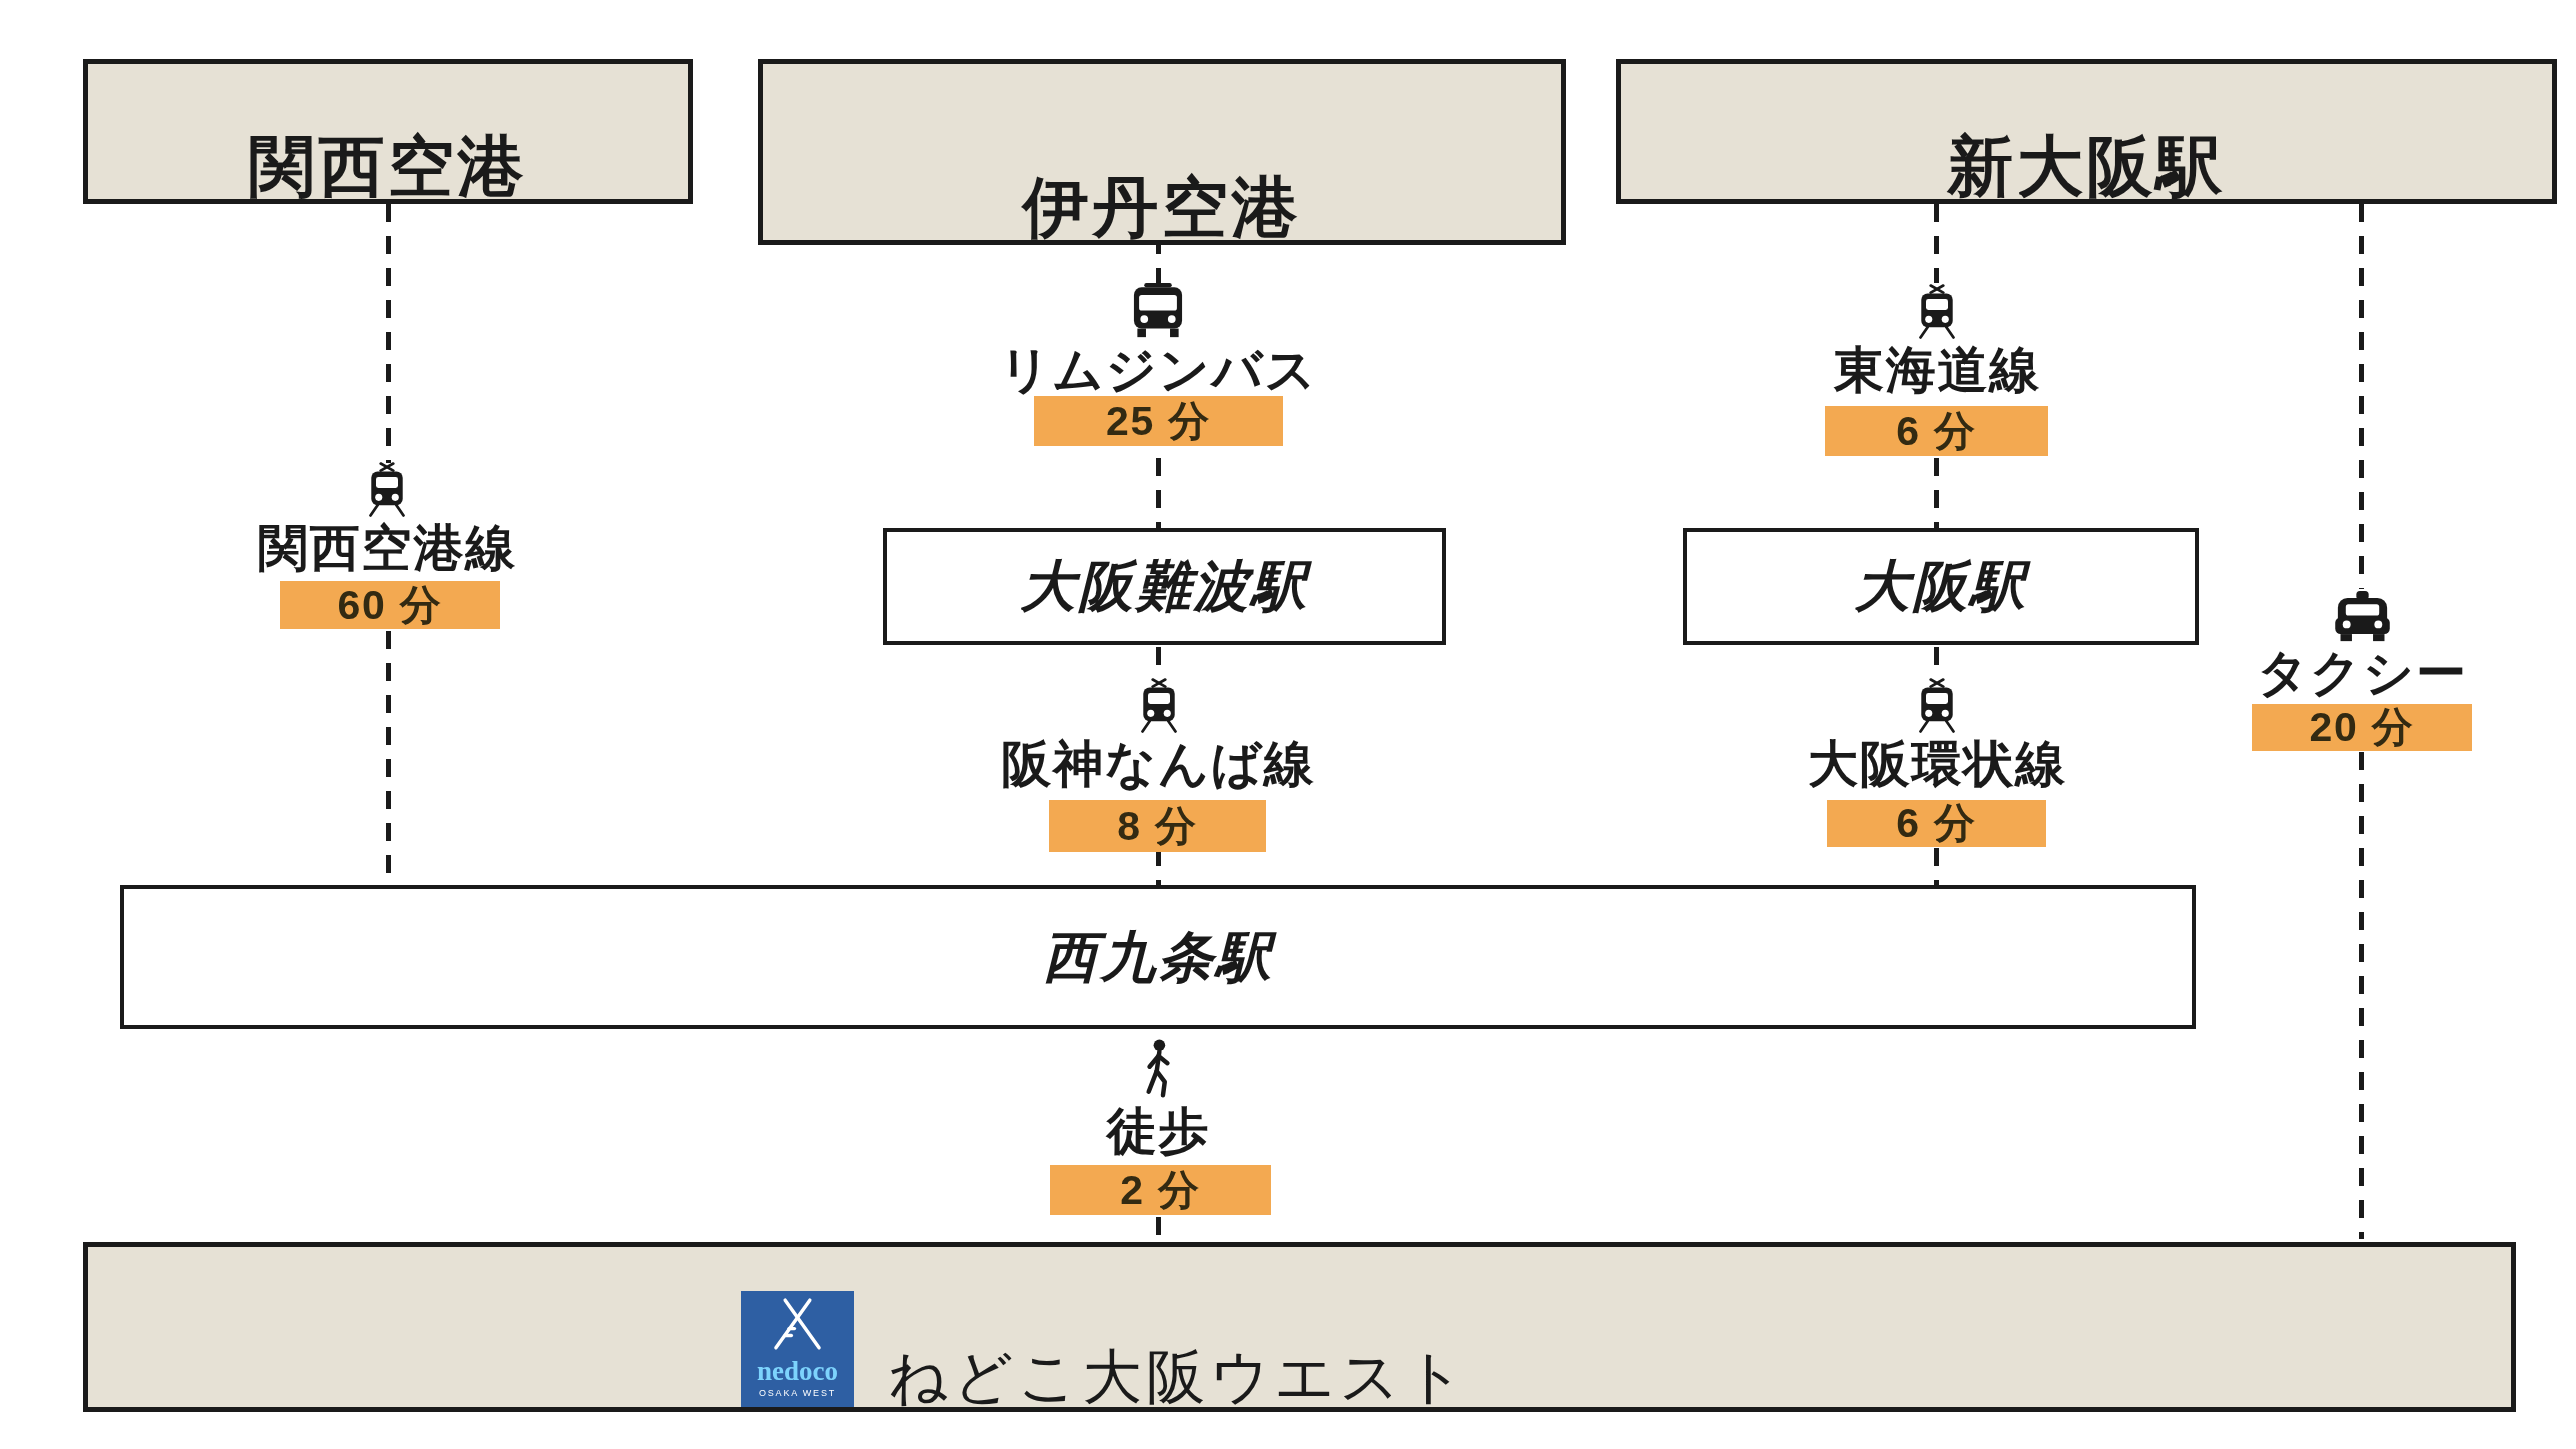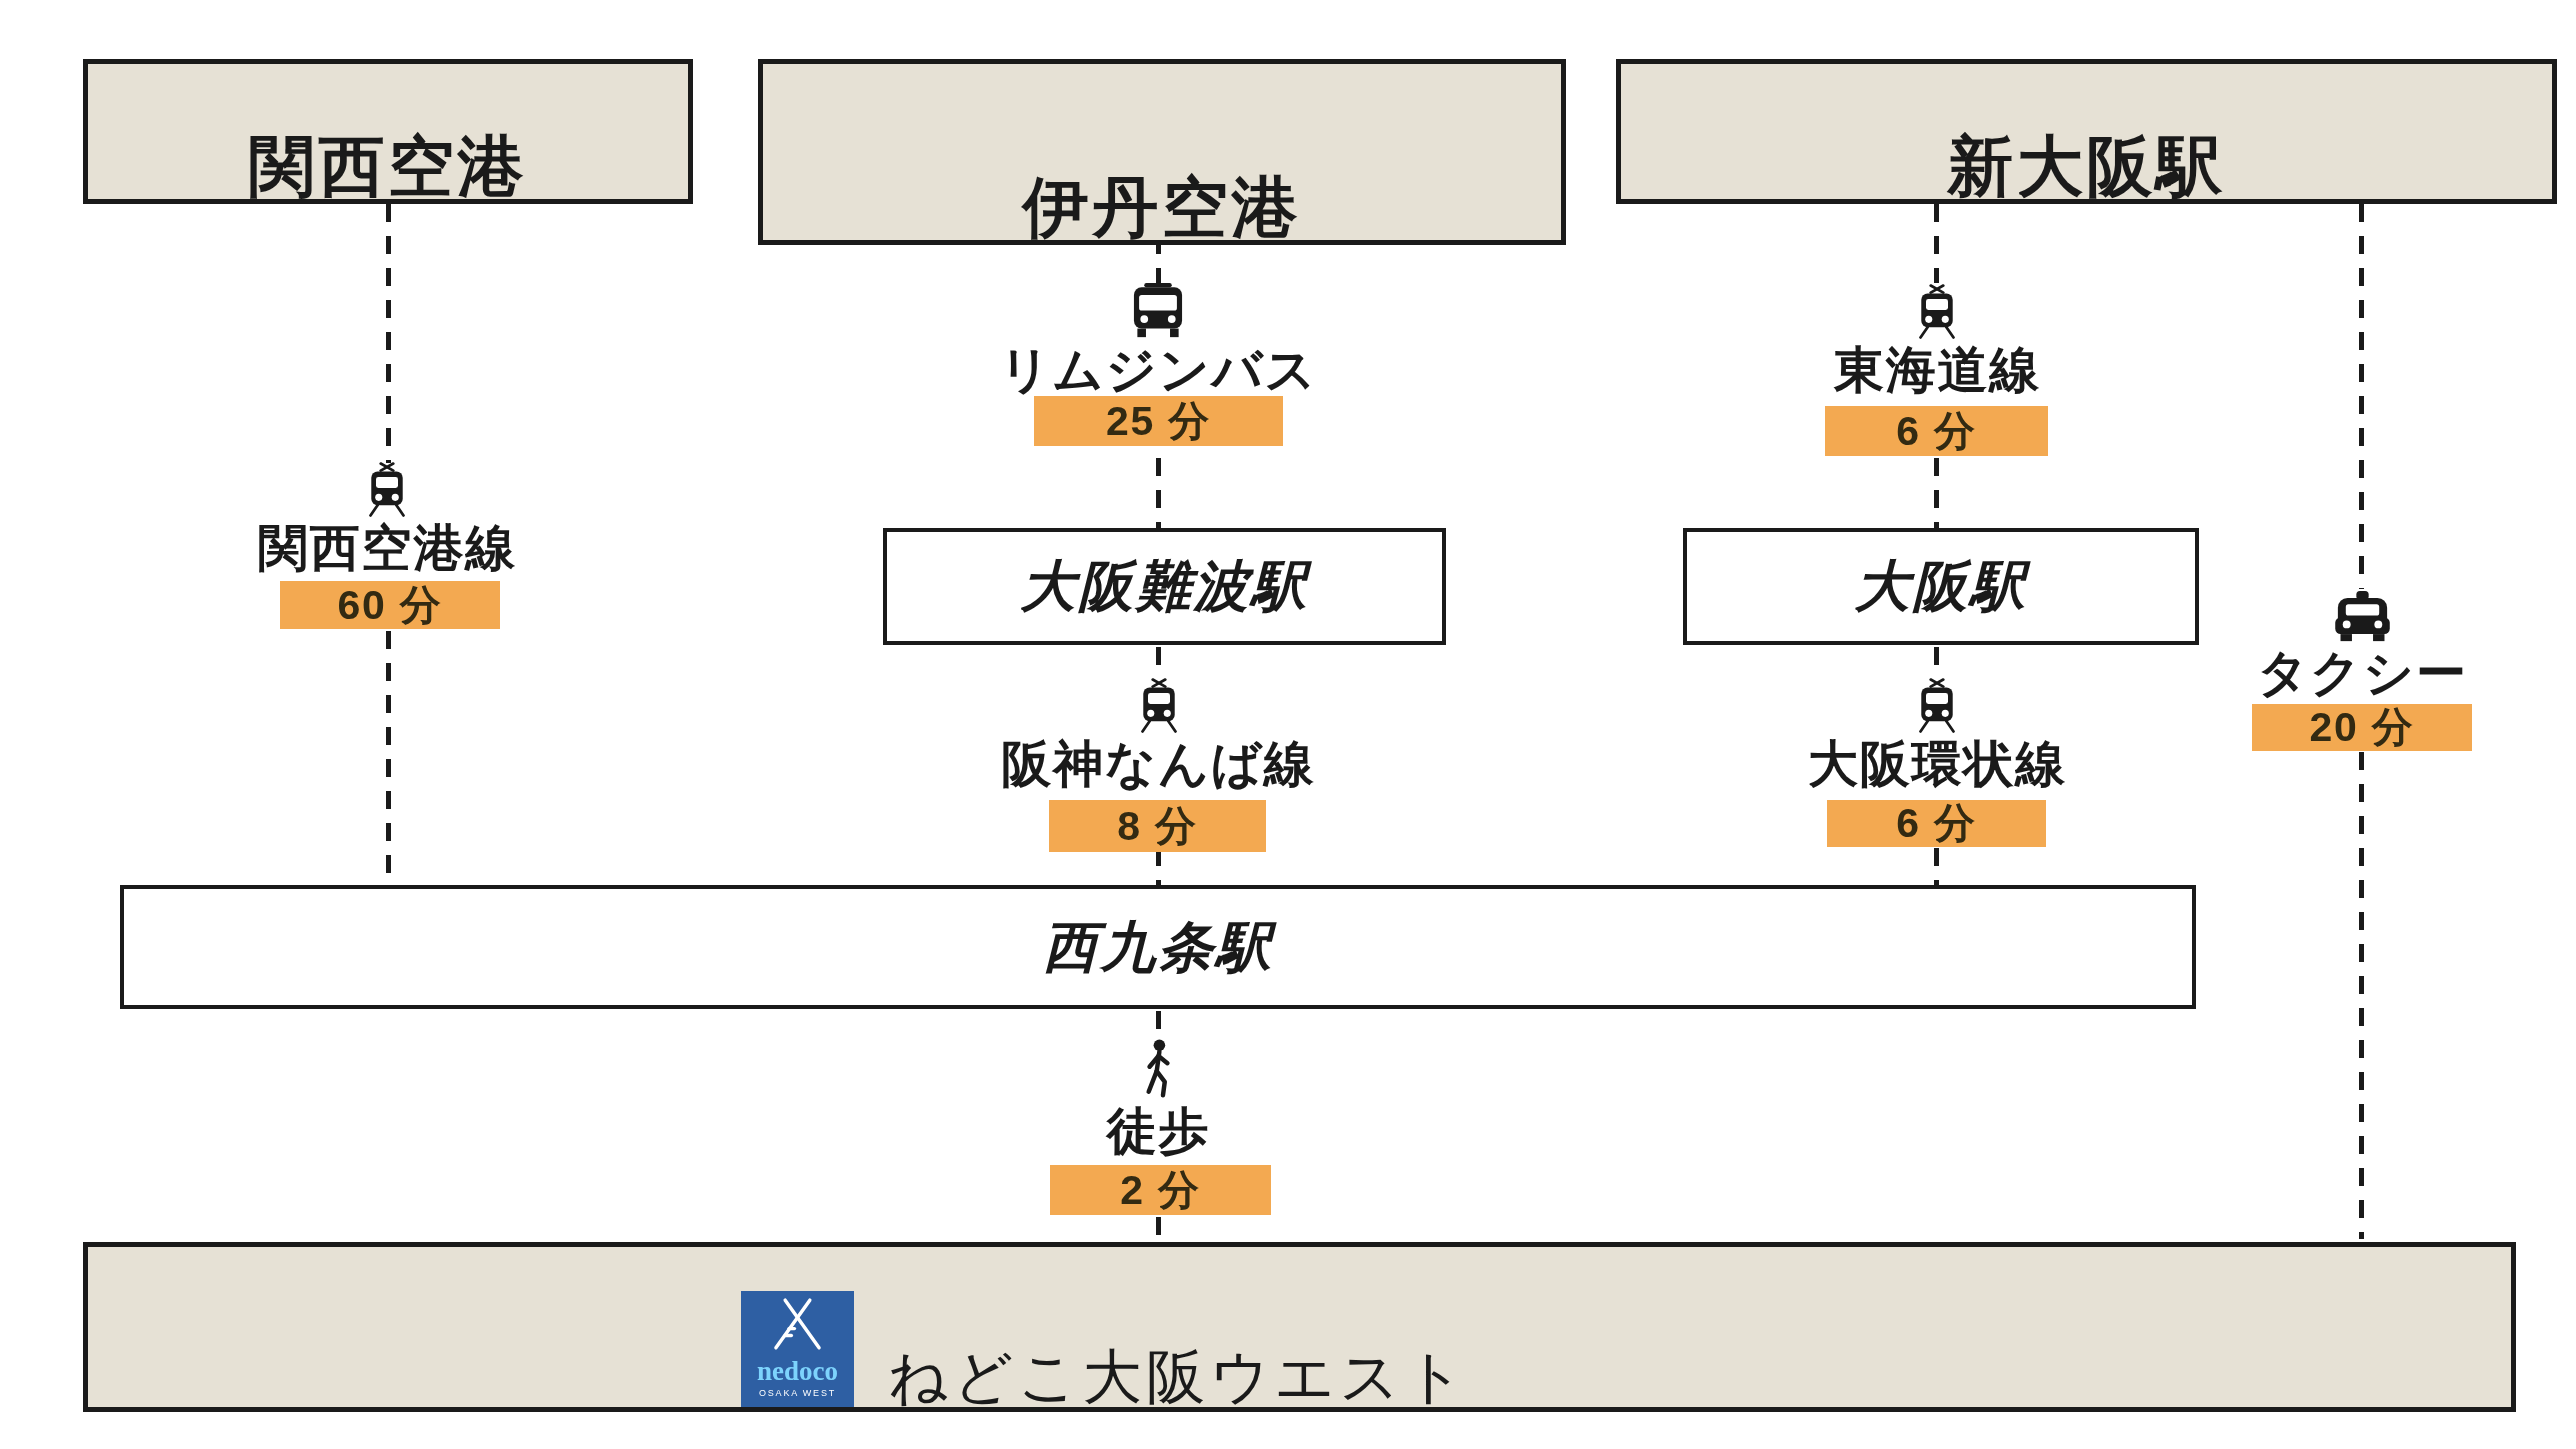--- a/index.html
+++ b/index.html
@@ -220,21 +220,21 @@
       </g>
       <rect x="10" y="12" width="40" height="43" rx="8" fill="#1a1a1a"></rect>
       <rect x="16" y="19" width="28" height="14" rx="3" fill="#fff"></rect>
       <circle cx="19.5" cy="45" r="4.5" fill="#fff"></circle>
       <circle cx="40.5" cy="45" r="4.5" fill="#fff"></circle>
     </svg>
   </div>
   <div class="linename abs" style="left:1669px;top:739px">大阪環状線</div>
   <div class="badge abs" style="left:1827px;top:800px;width:219px;height:47px">6 分</div>
 
-  <div class="station abs" style="left:120px;top:885px;width:2076px;height:124px">
+  <div class="station abs" style="left:120px;top:885px;width:2076px;height:144px">
     <span class="station-label">西九条駅</span>
   </div>
 
   <div class="icon abs" style="left:1138px;top:1039px;width:41px;height:59px">
     <svg viewBox="0 0 40 66" xmlns="http://www.w3.org/2000/svg">
       <circle cx="21" cy="7" r="6.5" fill="#1a1a1a"></circle>
       <g stroke="#1a1a1a" stroke-width="5" fill="none" stroke-linecap="round" stroke-linejoin="round">
         <path d="M21 14 L18 36"></path>
         <path d="M20 19 L10 31"></path>
         <path d="M20 19 L30 27"></path>

